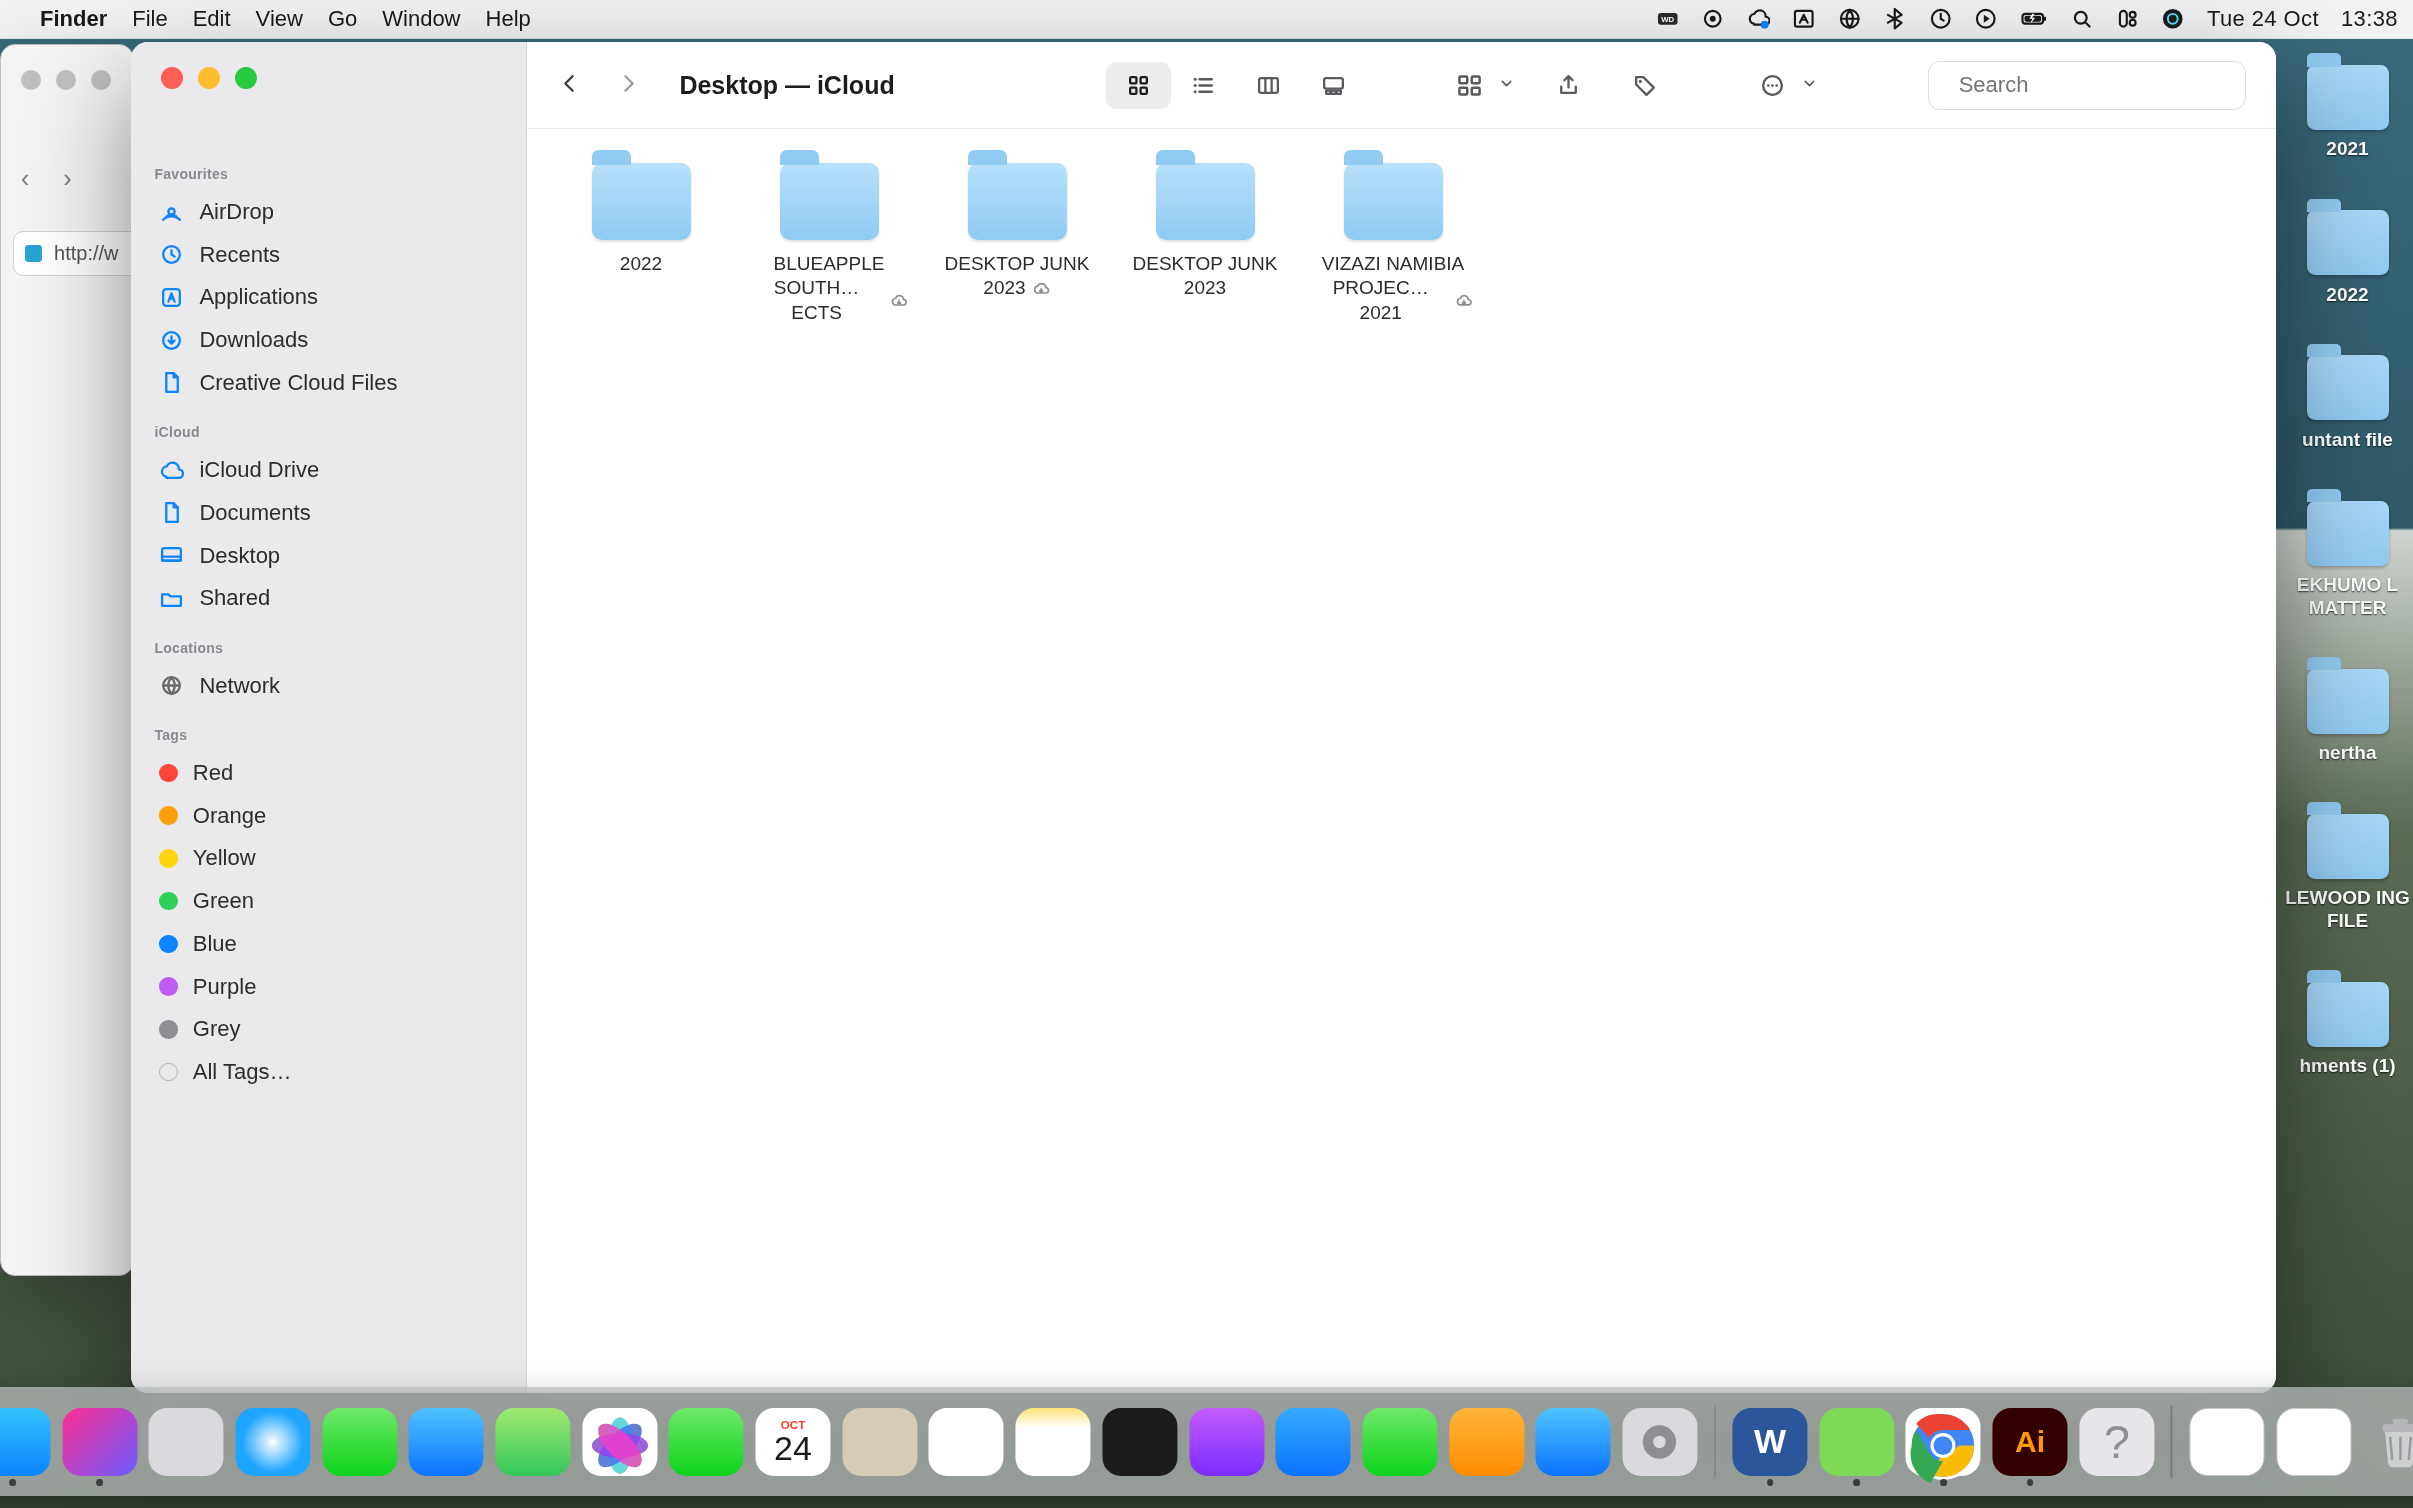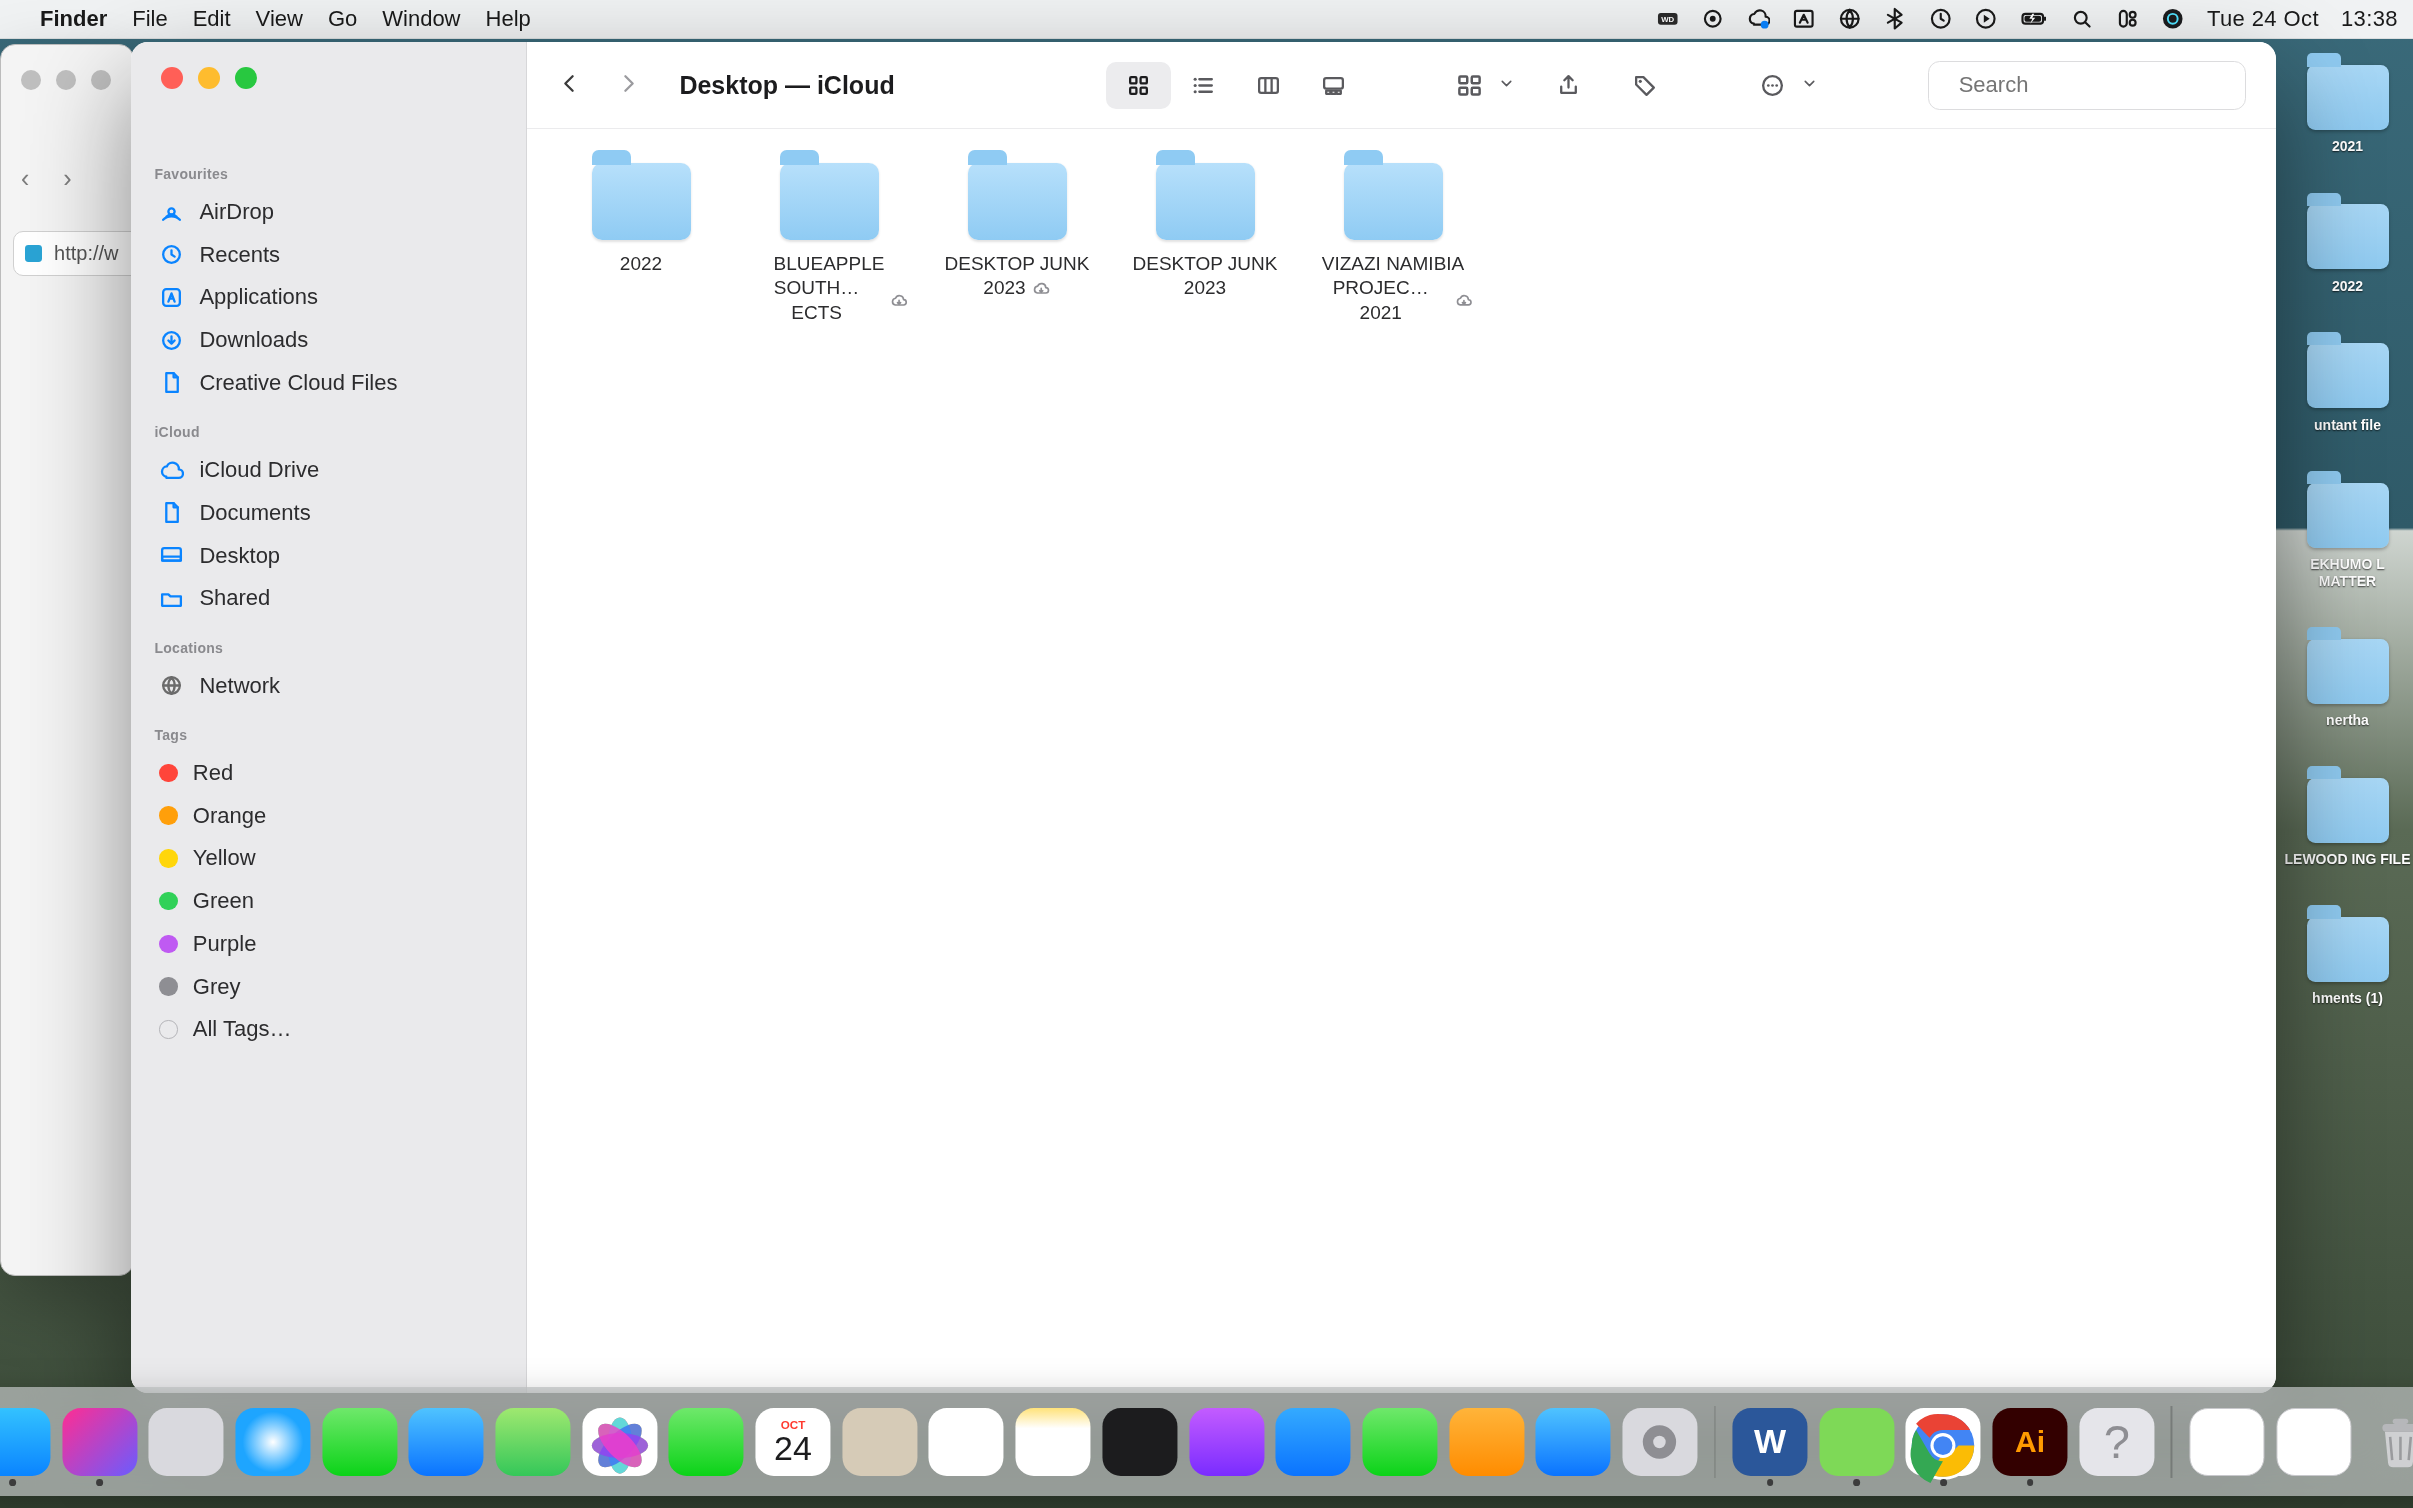--- a/index.html
+++ b/index.html
@@ -21,21 +21,21 @@
 .bg-browser .traffic span { width:20px; height:20px; border-radius:50%; background:#bfbfbf; }
 .bg-browser .navrow { position:absolute; top:119px; left:20px; display:flex; gap:34px; color:#7d7d7d; font-size:25px; }
 .bg-browser .url { position:absolute; top:186px; left:11.7px; right:-8.4px; height:45px; background:#fff; border:0.8px solid #d0d0d0; border-radius:10px; display:flex; align-items:center; gap:11.7px; padding:0 11.7px; font-size:20px; color:#555; }
 .bg-browser .url .favicon { width:17px; height:17px; background:#2aa4d5; border-radius:3.4px; }
 
 
 .desk-col { position:absolute; right:0; top:65px; width:131px; display:flex; flex-direction:column; gap:49px; align-items:center; }
 .desk-item { display:flex; flex-direction:column; align-items:center; gap:8.4px; width:126px; }
 .desk-item .fico { width:82px; height:65px; border-radius:8.4px; background:linear-gradient(180deg,#a8d7f5 0%,#8fcaf0 100%); position:relative; box-shadow:0 1.7px 3.4px rgba(0,0,0,.25); }
 .desk-item .fico::before { content:""; position:absolute; top:-11.7px; left:0; width:34px; height:13.4px; border-radius:5px 5px 0 0; background:#8fcaf0; }
-.desk-item .lbl { font-size:14px; color:#fff; text-align:center; line-height:1.2; text-shadow:0 0.8px 1.7px rgba(0,0,0,.7); font-weight:600; }
+.desk-item .lbl { font-size:19px; color:#fff; text-align:center; line-height:1.2; text-shadow:0 0.8px 1.7px rgba(0,0,0,.7); font-weight:600; }
 
 
 .finder { position:absolute; top:42px; left:131px; width:2145px; height:1351px; background:#fff; border-radius:17px; box-shadow:0 42px 101px rgba(0,0,0,.45); overflow:hidden; display:flex; }
 .sidebar { width:396px; background:#eaeaec; border-right:0.8px solid #d7d7d9; padding:20px 0 0 0; position:relative; }
 .sidebar .traffic { position:absolute; top:25px; left:30px; display:flex; gap:15px; }
 .dot { width:22px; height:22px; border-radius:50%; }
 .dot.r{background:#ff5f57;} .dot.y{background:#febc2e;} .dot.g{background:#28c840;}
 .sb-body { padding:84px 20px 0 20px; }
 .sb-head { font-size:14px; font-weight:700; color:#8a8a8e; letter-spacing:0.3px; margin:20px 0 8.4px 3.4px; }
 .sb-item { display:flex; align-items:center; gap:15px; padding:8.4px 8.4px; border-radius:8.4px; font-size:22px; color:#2c2c2e; }
@@ -334,20 +334,24 @@
           <span class="tag-dot orange"></span>
           <span>Orange</span>
         </div>
       <div class="sb-item">
           <span class="tag-dot yellow"></span>
           <span>Yellow</span>
         </div>
       <div class="sb-item">
           <span class="tag-dot green"></span>
           <span>Green</span>
+        </div>
+      <div class="sb-item">
+          <span class="tag-dot blue"></span>
+          <span>Blue</span>
         </div>
       <div class="sb-item">
           <span class="tag-dot purple"></span>
           <span>Purple</span>
         </div>
       <div class="sb-item">
           <span class="tag-dot grey"></span>
           <span>Grey</span>
         </div>
       <div class="sb-item">

